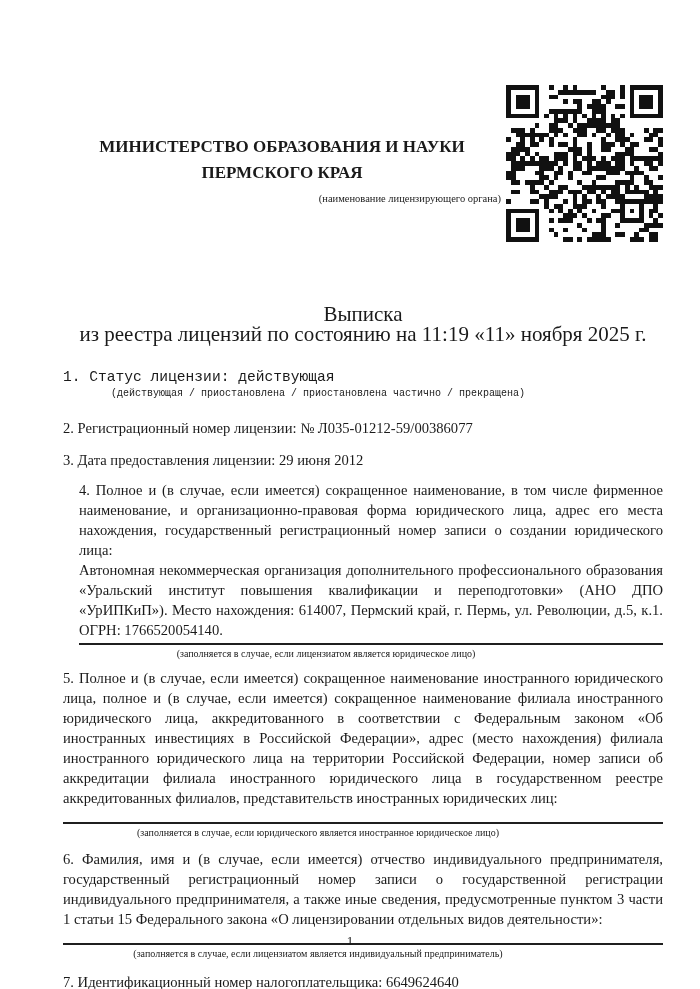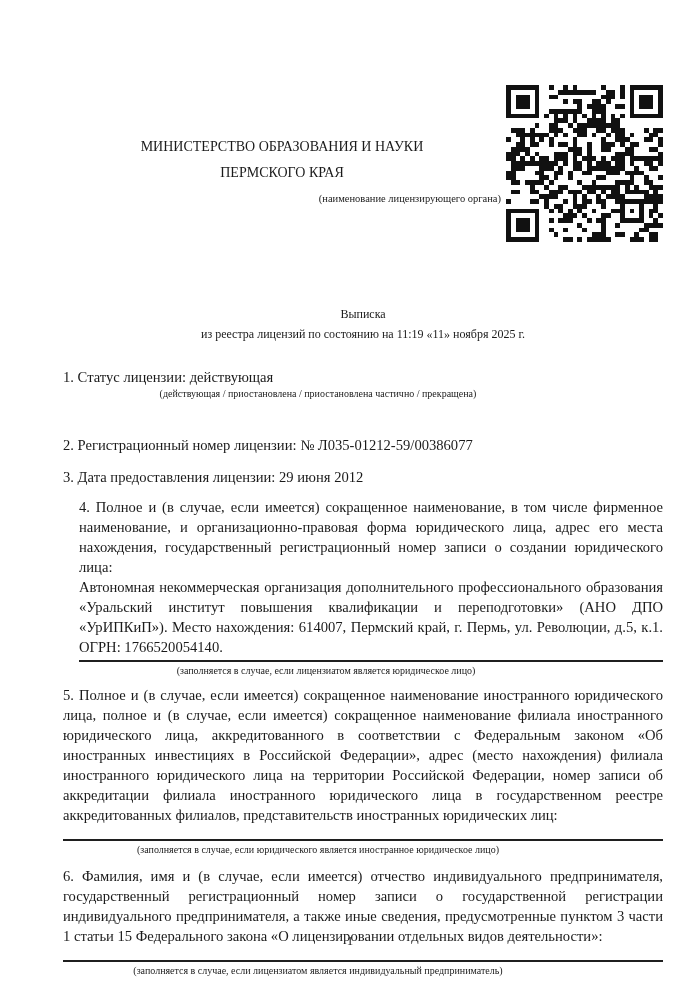--- a/index.html
+++ b/index.html
@@ -6,35 +6,35 @@
   .page{
     width:700px;height:989px;position:relative;overflow:hidden;
     background:#ffffff;color:#1a1a1a;
     font-family:"Liberation Serif","DejaVu Serif",serif;
   }
   .content{padding:0 37px 0 63px;}
 
   
   .header-row{display:flex;justify-content:space-between;align-items:flex-start;padding-top:85px;}
   .header-text{width:438px;text-align:center;padding-top:49px;}
-  .ministry-line{font-size:14px;font-weight:normal;line-height:26px;white-space:nowrap;}
+  .ministry-line{font-size:17px;font-weight:bold;line-height:26px;white-space:nowrap;}
   .header-caption{font-size:10.5px;margin-top:7px;text-align:right;}
   .qr{width:157px;height:157px;display:block;flex:0 0 auto;}
 
   
-  .doc-title{text-align:center;margin-top:62px;font-size:12px;line-height:20px;}
+  .doc-title{text-align:center;margin-top:62px;font-size:21px;line-height:20px;}
 
   
   .items{margin-top:23px;}
   .item{font-size:14.6px;line-height:20px;}
   .para{text-align:justify;}
   .caption{font-size:10px;line-height:13px;text-align:center;margin-right:90px;font-weight:normal;}
   .rule{border-top:2px solid #1f1f1f;height:0;margin-top:3px;margin-bottom:2px;}
   .rule-gap{margin-top:14px;}
-  .mb-lg{margin-bottom:35px;}
+  .mb-lg{margin-bottom:18px;font-family:Liberation Mono, monospace;}
   .mb-md{margin-bottom:12px;}
   .mb-sm{margin-bottom:10px;}
   .mb-xs{margin-bottom:8px;margin-left:16px;}
 
   
   .page-number{position:absolute;left:0;right:0;bottom:40px;text-align:center;font-size:13px;}
 </style>
 </head>
 <body>
 

